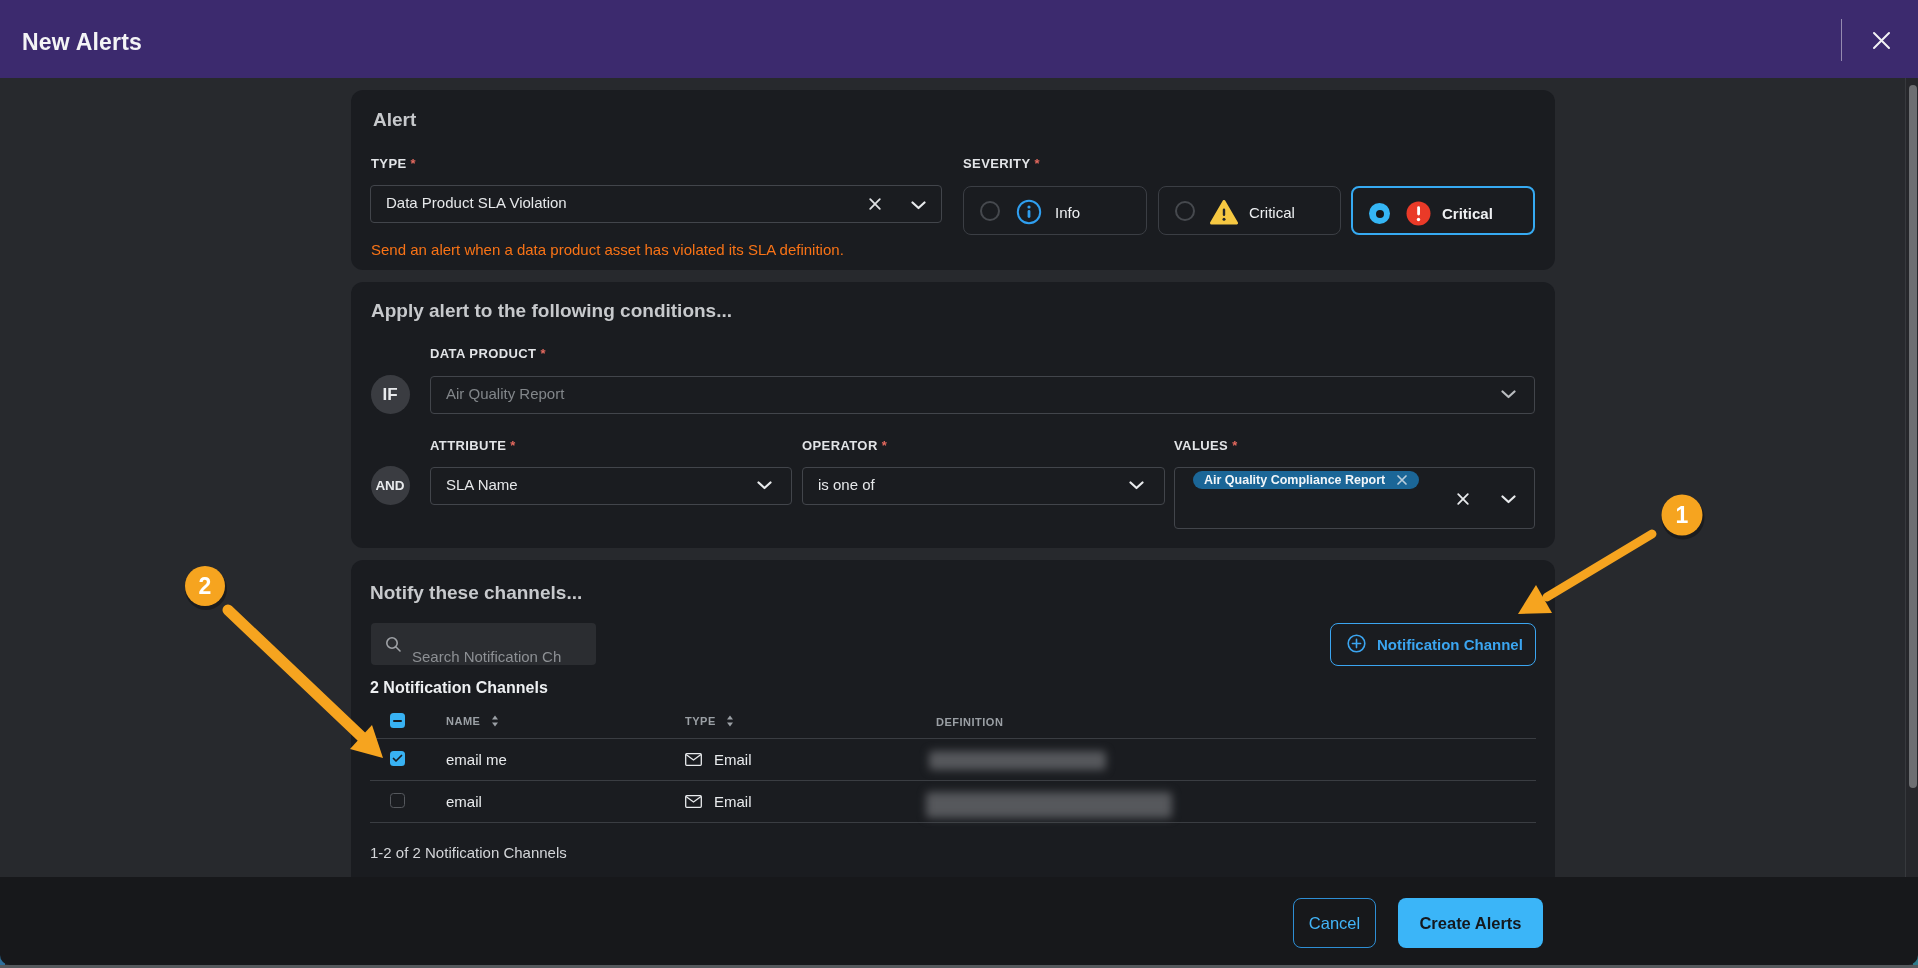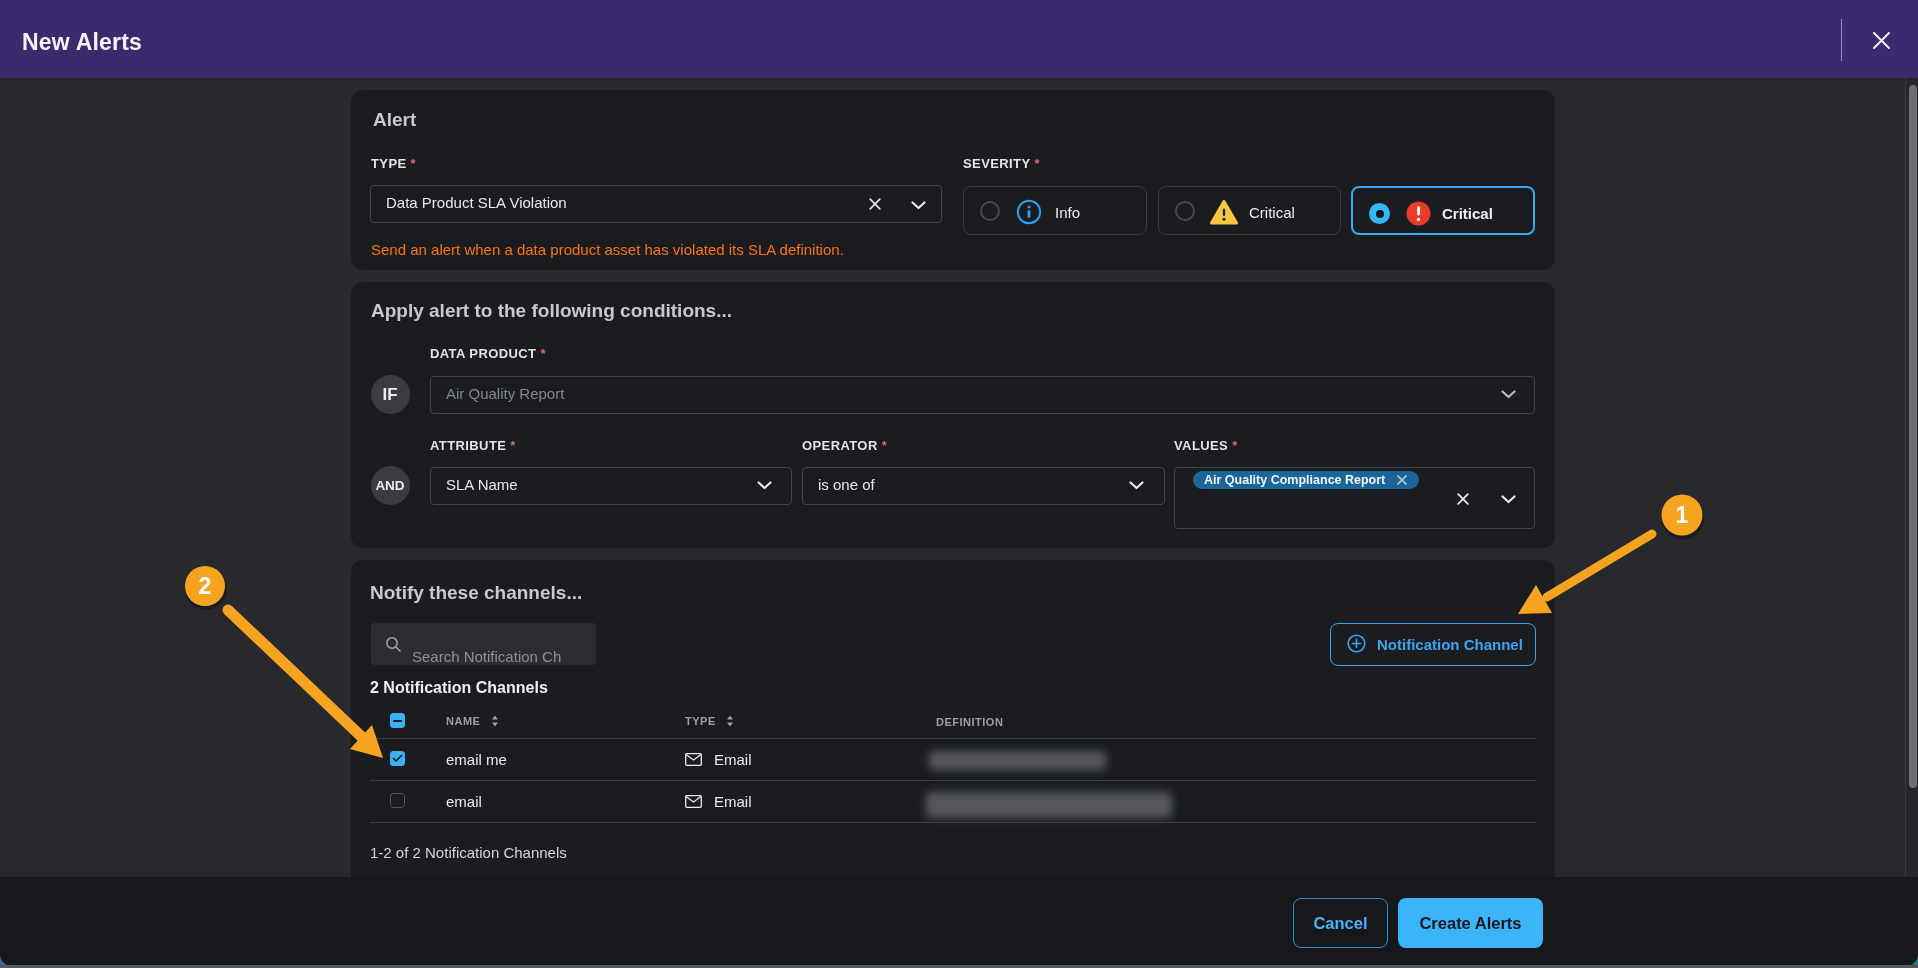--- a/index.html
+++ b/index.html
@@ -183,21 +183,21 @@
     <div class="cell" style="left:363px;top:233px;">Email</div>
     <div class="pill" style="left:575px;top:232px;width:246px;height:26px;"></div>
 
     <div class="abs" style="left:19px;top:284px;font-size:15px;color:#d4d6d9;">1-2 of 2 Notification Channels</div>
   </div>
 
   <div class="abs" style="left:0;top:952px;width:5px;height:14px;background:#2e6e9a;"></div>
   <div class="abs" style="left:1913px;top:952px;width:5px;height:14px;background:#2c7a8a;"></div>
   <div class="abs" style="left:0;top:877px;width:1918px;height:88px;background:#17181b;border-radius:0 0 10px 10px;"></div>
   <div class="abs" style="left:0;top:965px;width:1918px;height:3px;background:#55595d;"></div>
-  <div class="abs" style="left:1293px;top:898px;width:95px;height:50px;border:1.5px solid #2e8ed4;border-radius:8px;display:flex;align-items:center;justify-content:center;font-size:16.5px;font-weight:bold;color:#42b4f7;">Cancel</div>
+  <div class="abs" style="left:1293px;top:898px;width:83px;height:50px;border:1.5px solid #2e8ed4;border-radius:8px;display:flex;align-items:center;justify-content:center;font-size:16.5px;font-weight:normal;color:#42b4f7;">Cancel</div>
   <div class="abs" style="left:1398px;top:898px;width:145px;height:50px;background:#3bb5f8;border-radius:8px;display:flex;align-items:center;justify-content:center;font-size:16.5px;font-weight:bold;color:#14181d;">Create Alerts</div>
 
   <svg class="abs" style="left:0;top:0;" width="1918" height="968" viewBox="0 0 1918 968">
     <circle cx="206" cy="589" r="21" fill="rgba(0,0,0,0.30)"></circle>
     <circle cx="1683" cy="518" r="21.5" fill="rgba(0,0,0,0.30)"></circle>
     <g fill="#f6a41f">
       <path d="M228 610 L365 740" stroke="#f6a41f" stroke-width="11" stroke-linecap="round" fill="none"></path>
       <path d="M383 758 L350 749 L372 725 Z"></path>
       <path d="M1652 534 L1547 597" stroke="#f6a41f" stroke-width="9" stroke-linecap="round" fill="none"></path>
       <path d="M1518 614 L1536 585 L1552 613 Z"></path>

